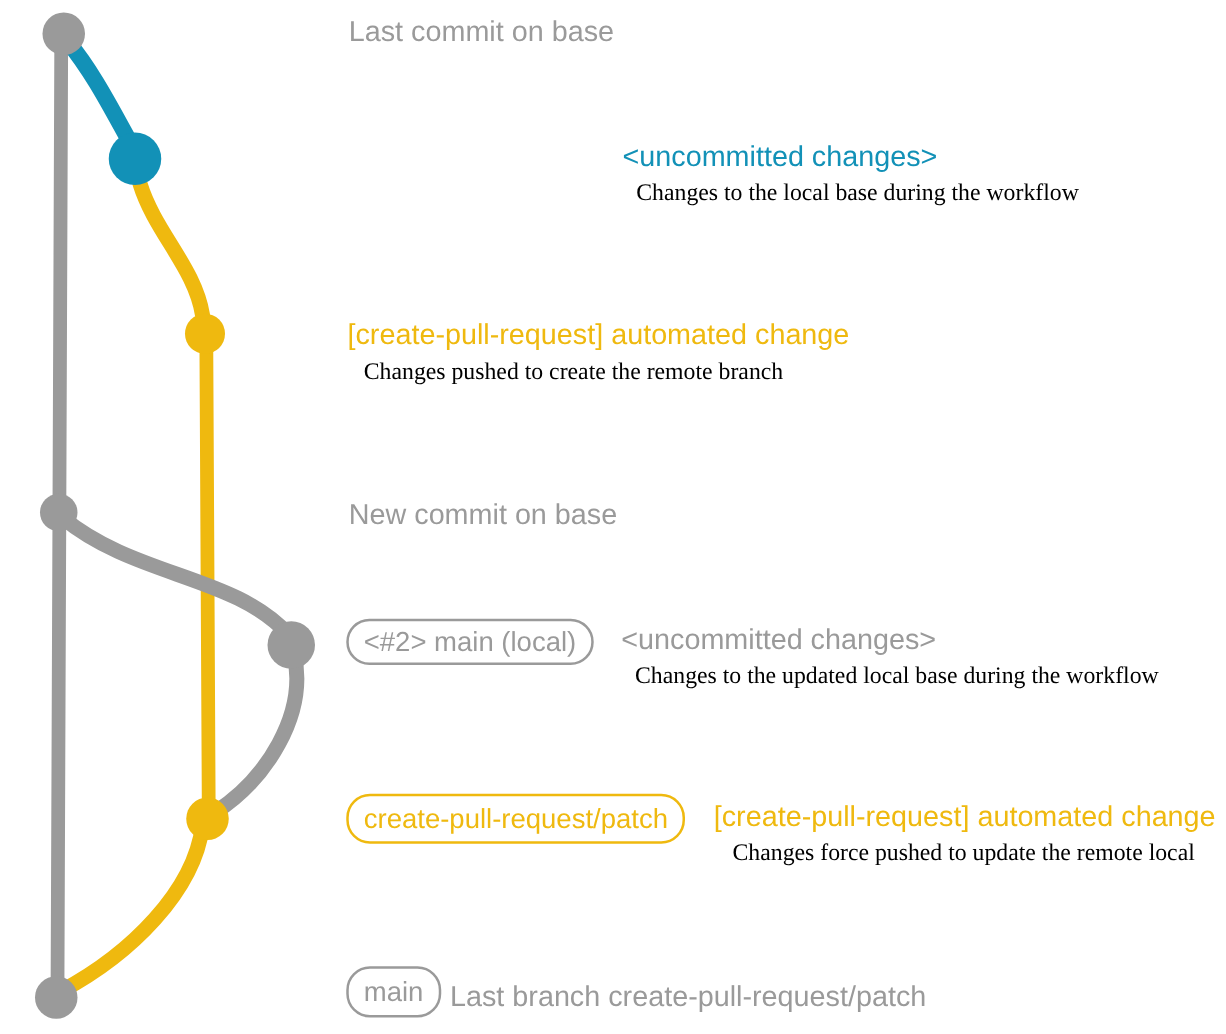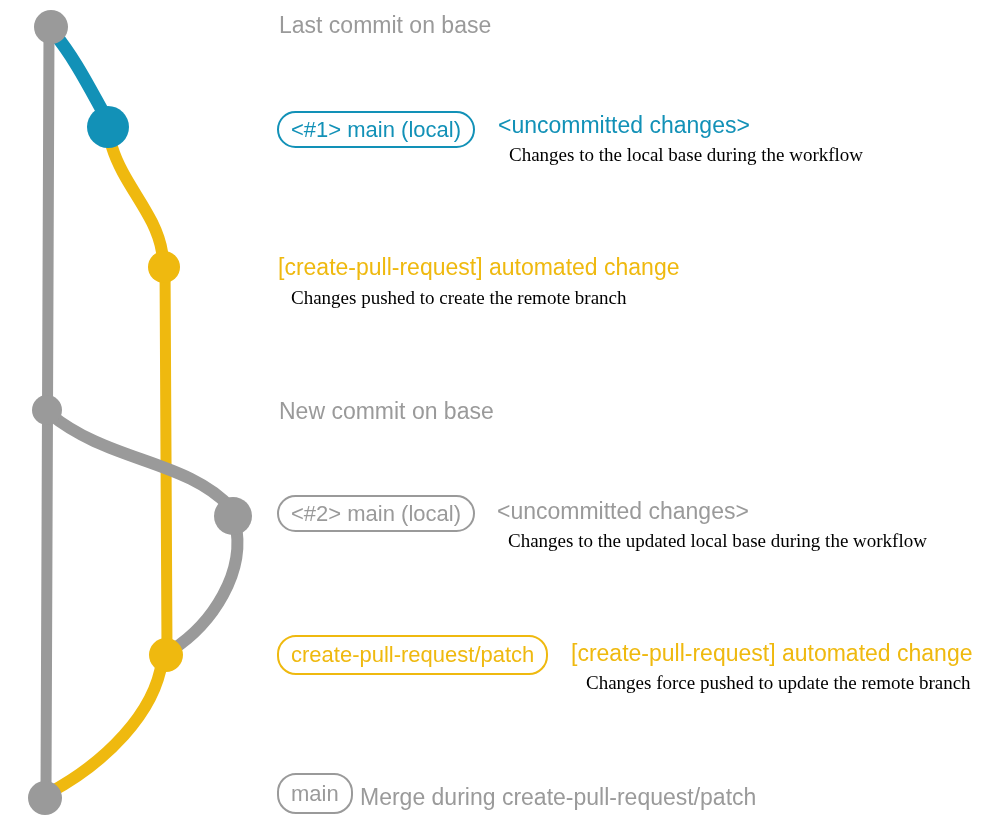--- a/index.html
+++ b/index.html
@@ -78,33 +78,32 @@
     <circle class="fill-blue" cx="88" cy="127" r="21"></circle>
     <circle class="fill-yellow" cx="144" cy="267" r="16"></circle>
     <circle class="fill-gray" cx="27" cy="410" r="15"></circle>
     <circle class="fill-gray" cx="213" cy="516" r="19"></circle>
     <circle class="fill-yellow" cx="146" cy="655" r="17"></circle>
     <circle class="fill-gray" cx="25" cy="798" r="17"></circle>
   </svg>
 
   <div class="label msg-gray" style="left:259px; top:13px;">Last commit on base</div>
 
-  <div class="tag tag-blue" style="left:257px; top:111px; height:37px;">&lt;#1&gt; main (local)</div>
   <div class="label msg-blue" style="left:478px; top:113px;">&lt;uncommitted changes&gt;</div>
   <div class="label note" style="left:489px; top:145px;">Changes to the local base during the workflow</div>
 
   <div class="label msg-yellow" style="left:258px; top:255px;">[create-pull-request] automated change</div>
   <div class="label msg-gray" style="left:259px; top:399px;">New commit on base</div>
 
   <div class="label note" style="left:271px; top:288px;">Changes pushed to create the remote branch</div>
 
   <div class="tag tag-gray" style="left:257px; top:495px; height:37px;">&lt;#2&gt; main (local)</div>
   <div class="label msg-gray" style="left:477px; top:499px;">&lt;uncommitted changes&gt;</div>
   <div class="label note" style="left:488px; top:531px;">Changes to the updated local base during the workflow</div>
 
   <div class="tag tag-yellow" style="left:257px; top:635px; height:40px;">create-pull-request/patch</div>
   <div class="label msg-yellow" style="left:551px; top:641px;">[create-pull-request] automated change</div>
-  <div class="label note" style="left:566px; top:673px;">Changes force pushed to update the remote branch</div>
+  <div class="label note" style="left:566px; top:673px;">Changes force pushed to update the remote local</div>
 
   <div class="tag tag-gray" style="left:257px; top:773px; height:41px;text-align:right;">main</div>
-  <div class="label msg-gray" style="left:340px; top:785px;">Merge during create-pull-request/patch</div>
+  <div class="label msg-gray" style="left:340px; top:785px;">Last branch create-pull-request/patch</div>
 
 </div>
 
 </body></html>

